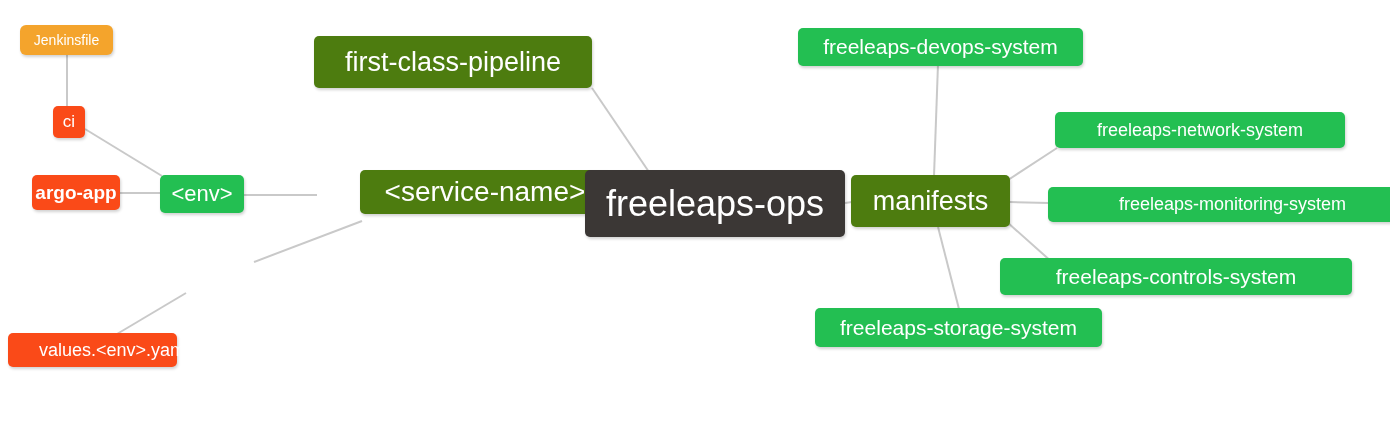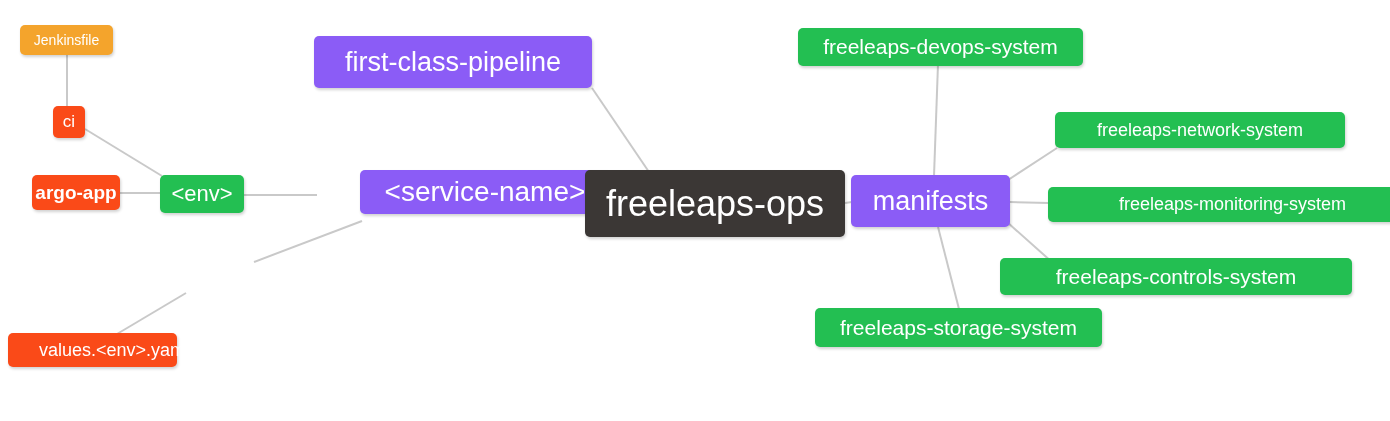--- a/index.html
+++ b/index.html
@@ -15,24 +15,24 @@
   .node{
     position:absolute;
     display:flex;align-items:center;justify-content:center;
     color:#ffffff;
     border-radius:5px;
     box-shadow:1px 2px 3px rgba(0,0,0,0.18);
     white-space:nowrap;
     box-sizing:border-box;
     cursor:pointer;
   }
-  .blue  {background:#8b5cf6;}
+  .blue  {background:#4d7c0f;}
   .green {background:#23bf52;}
   .red   {background:#fa4a18;}
-  .orange{background:#f4a42c;}
+  .orange{background:#f4a42c;border-radius:6px;}
   .dark  {background:#3b3735;}
 </style>
 </head>
 <body>
 
 <div class="canvas">
 
   <svg class="edges" viewBox="0 0 1390 421" xmlns="http://www.w3.org/2000/svg">
     <line x1="67" y1="55" x2="67" y2="107"></line>
     <line x1="85" y1="129" x2="162" y2="176"></line>

